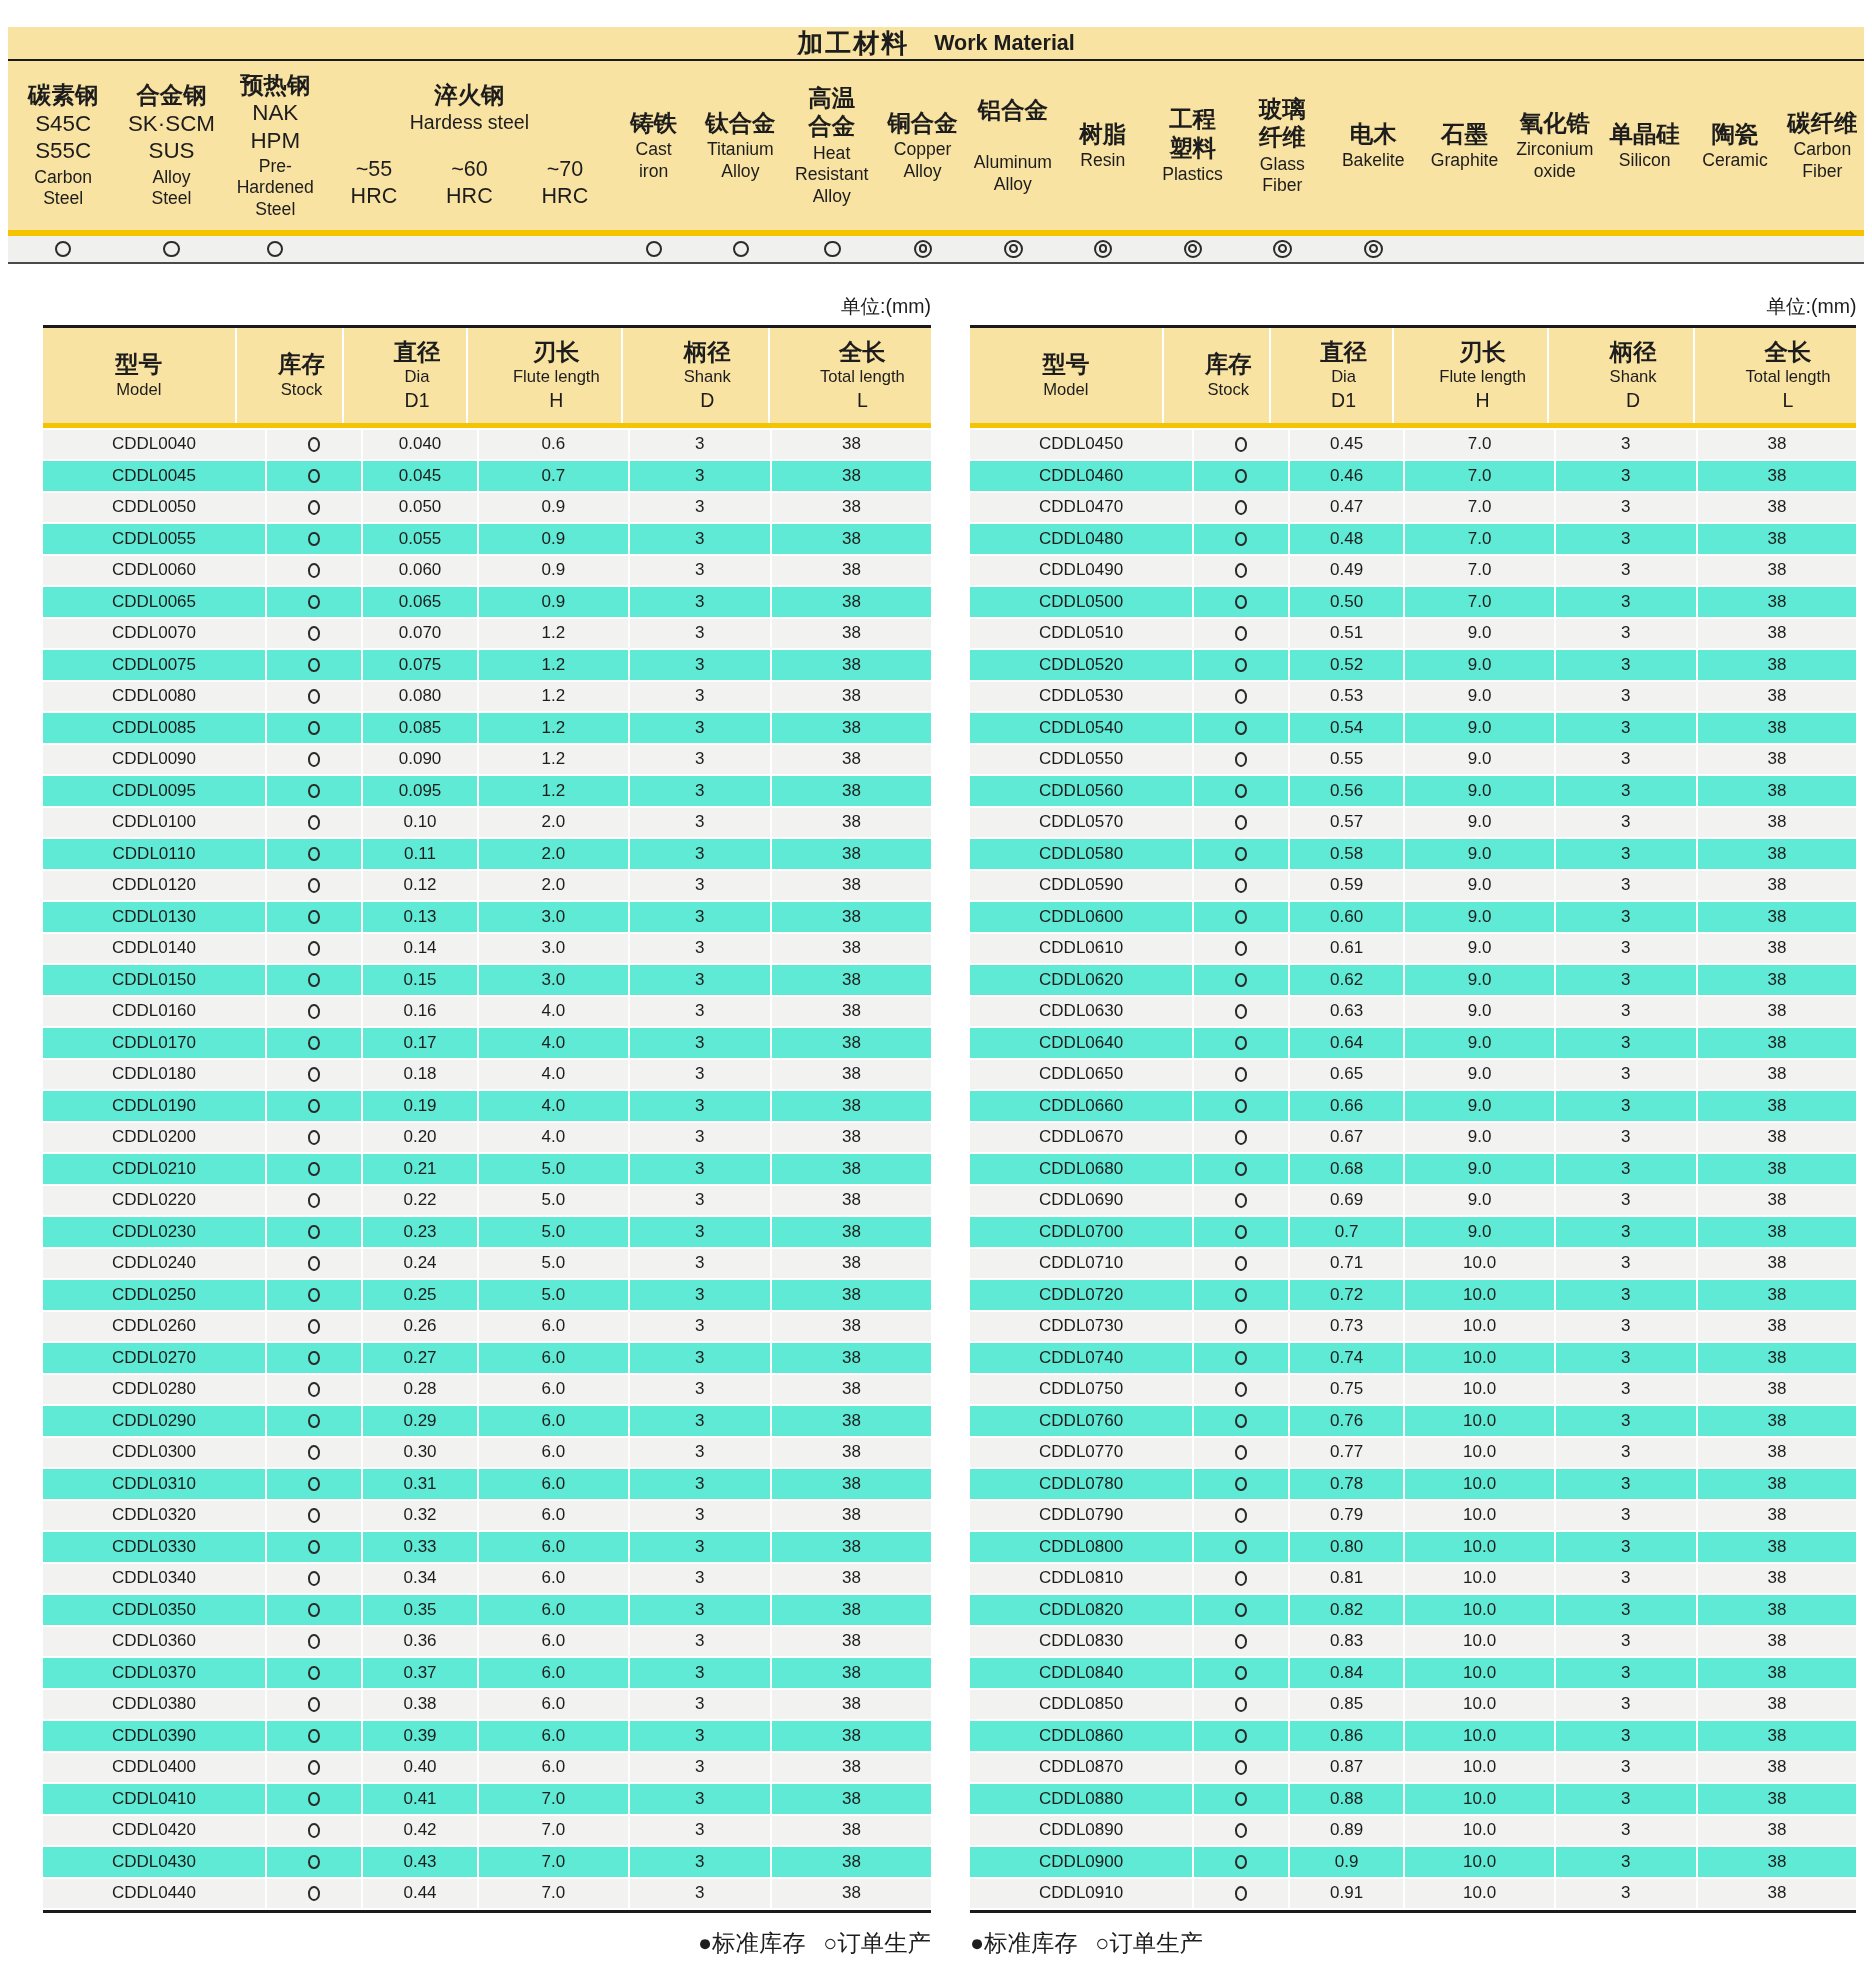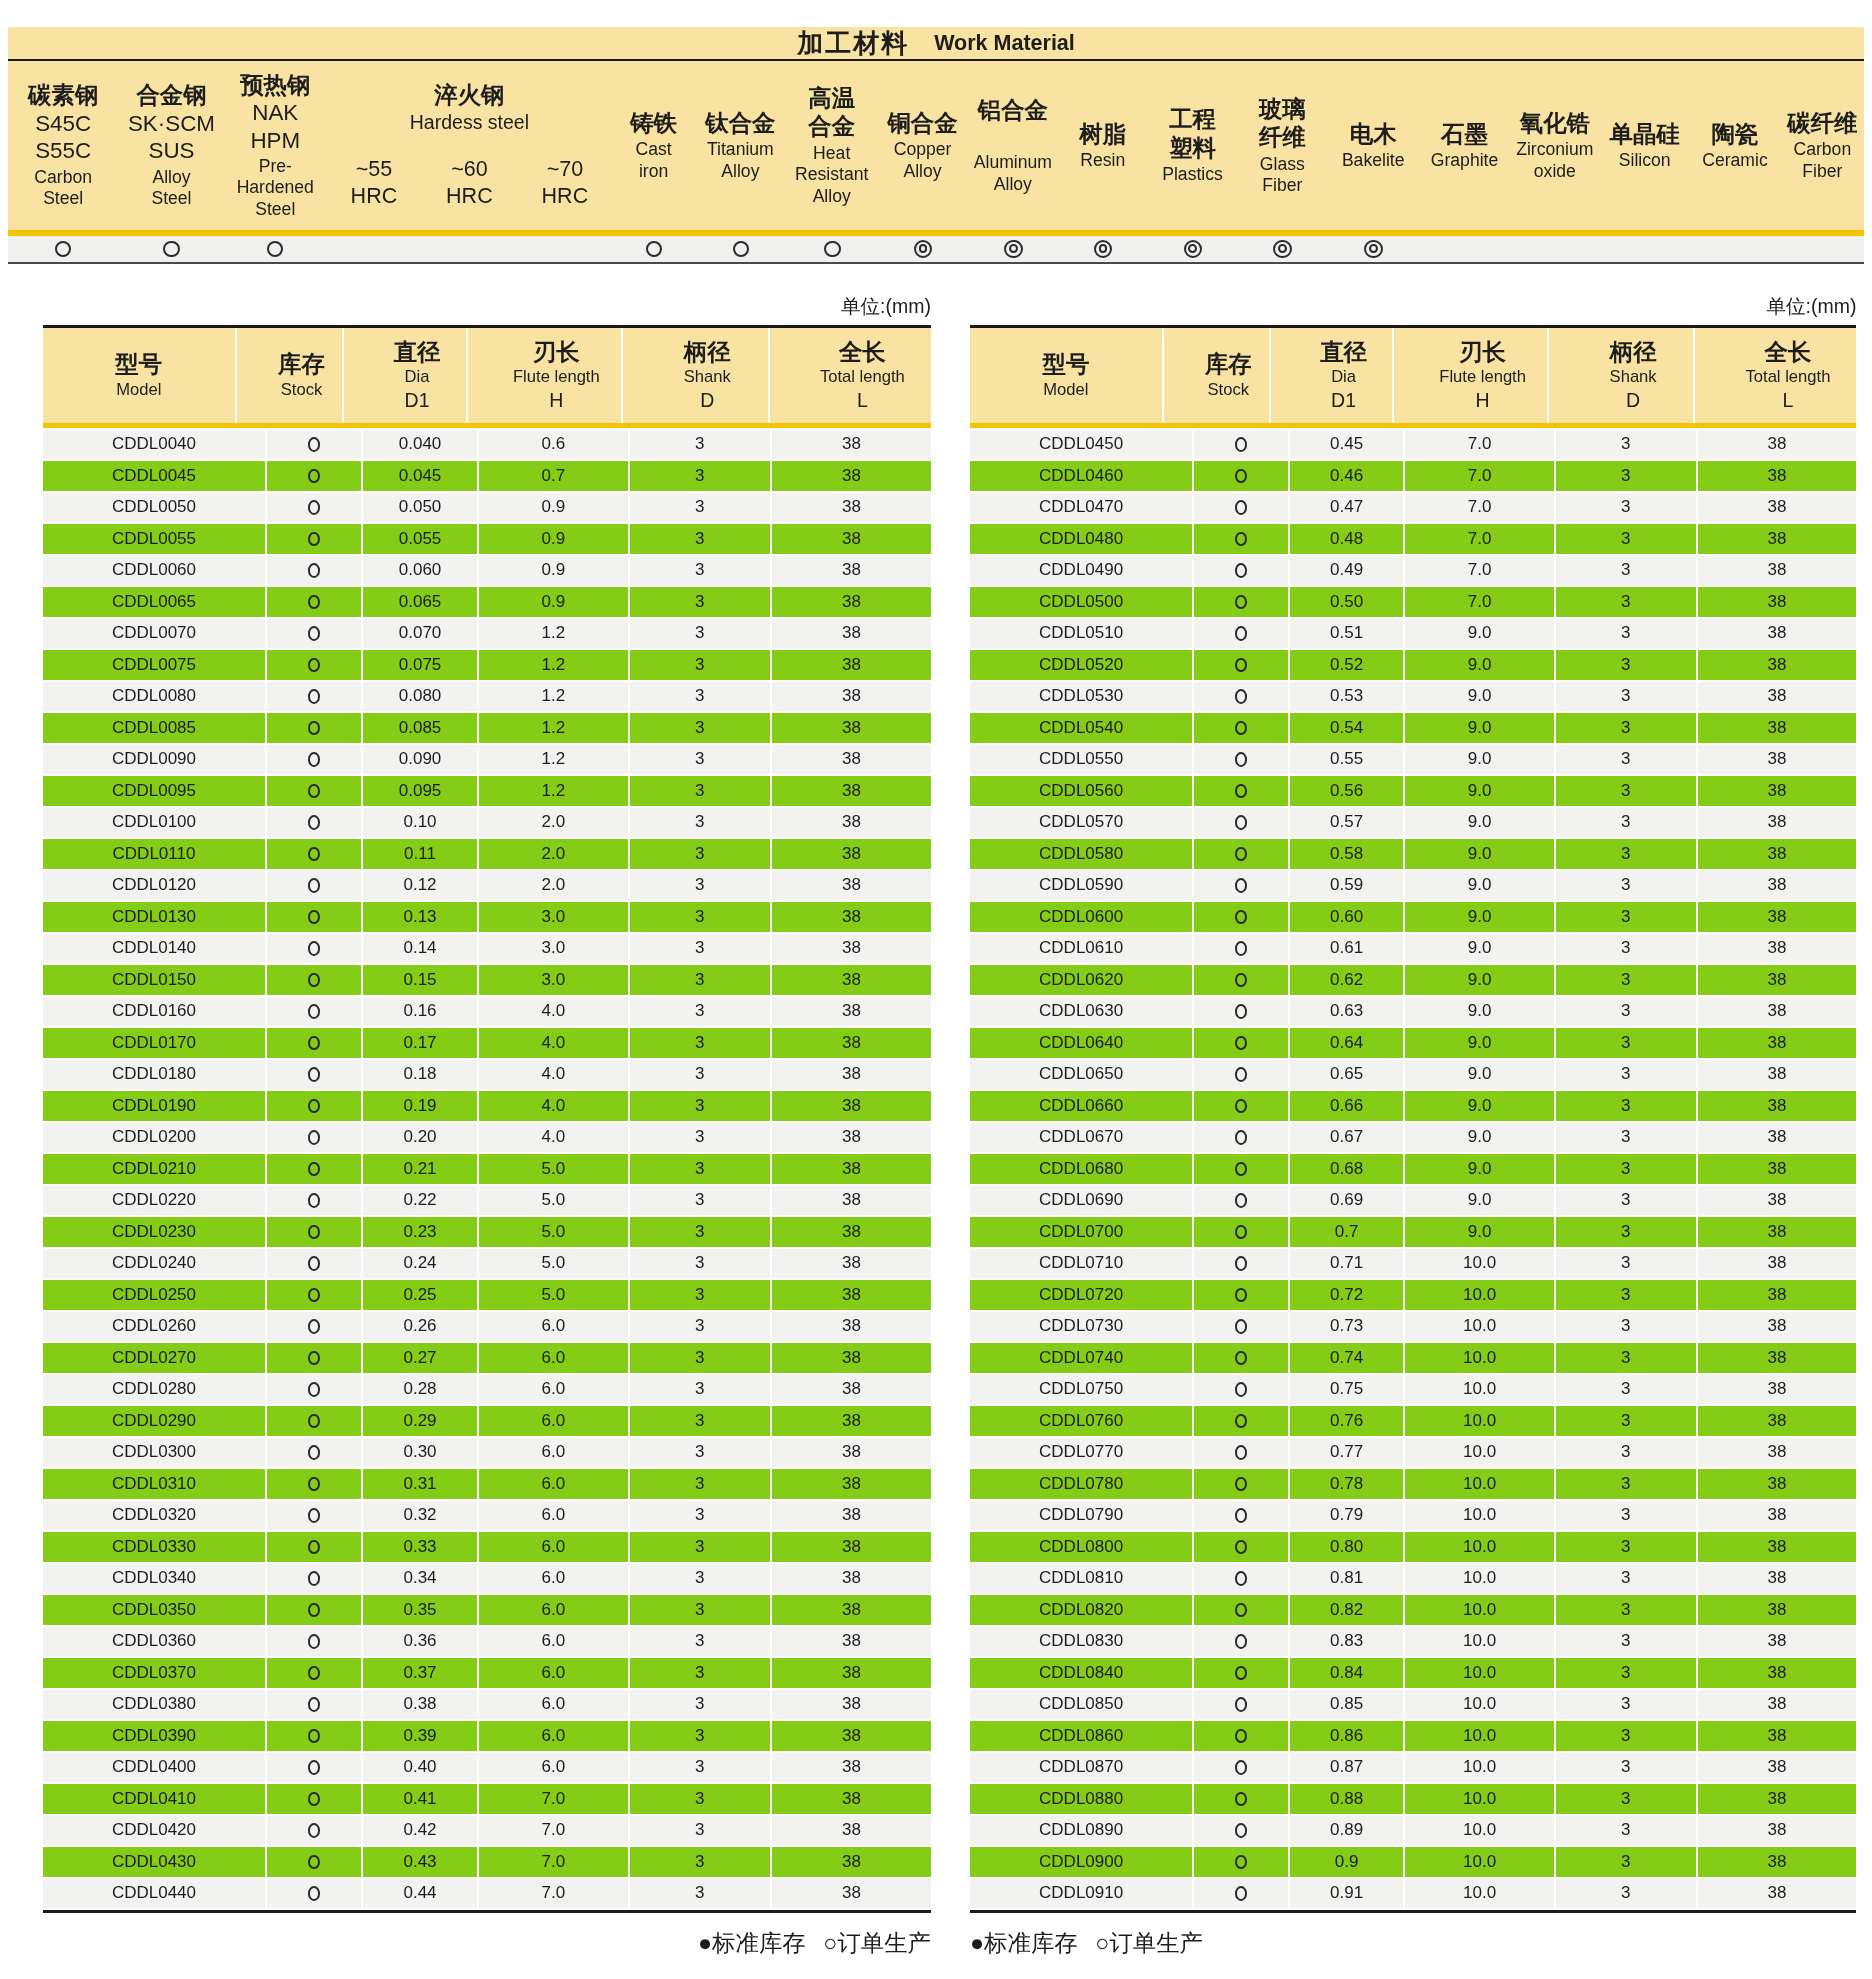--- a/index.html
+++ b/index.html
@@ -61,21 +61,21 @@
     display:flex; flex-direction:column; align-items:center; justify-content:center;
     border-right:2.9px solid #ffffff; line-height:1.25; text-align:center;
   }
   .th:last-child { border-right:none; }
   .th-cn { font-size:23.4px; font-weight:bold; }
   .th-en { font-size:16.6px; }
   .th-sym { font-size:19.5px; }
   .gold-under { height:4.9px; background:#f5c400; margin-bottom:2px; }
   .tr { display:flex; height:31.5px; border-bottom:2px solid #ffffff; }
   .tr.light { background:#f2f2f1; }
-  .tr.dark  { background:#84cc16; }
+  .tr.dark  { background:#5eead4; }
   .td {
     display:flex; align-items:center; justify-content:center;
     border-right:2.9px solid #ffffff; font-size:17px;
   }
   .td:last-child { border-right:none; }
   .c0 { width:25.3%; } .c1 { width:10.8%; } .c2 { width:13.0%; }
   .c3 { width:17.0%; } .c4 { width:16.0%; } .c5 { width:17.9%; }
   .stock-ring {
     width:11.7px; height:14.6px; border:2px solid #2b2b2b; border-radius:50%;
     display:inline-block;

